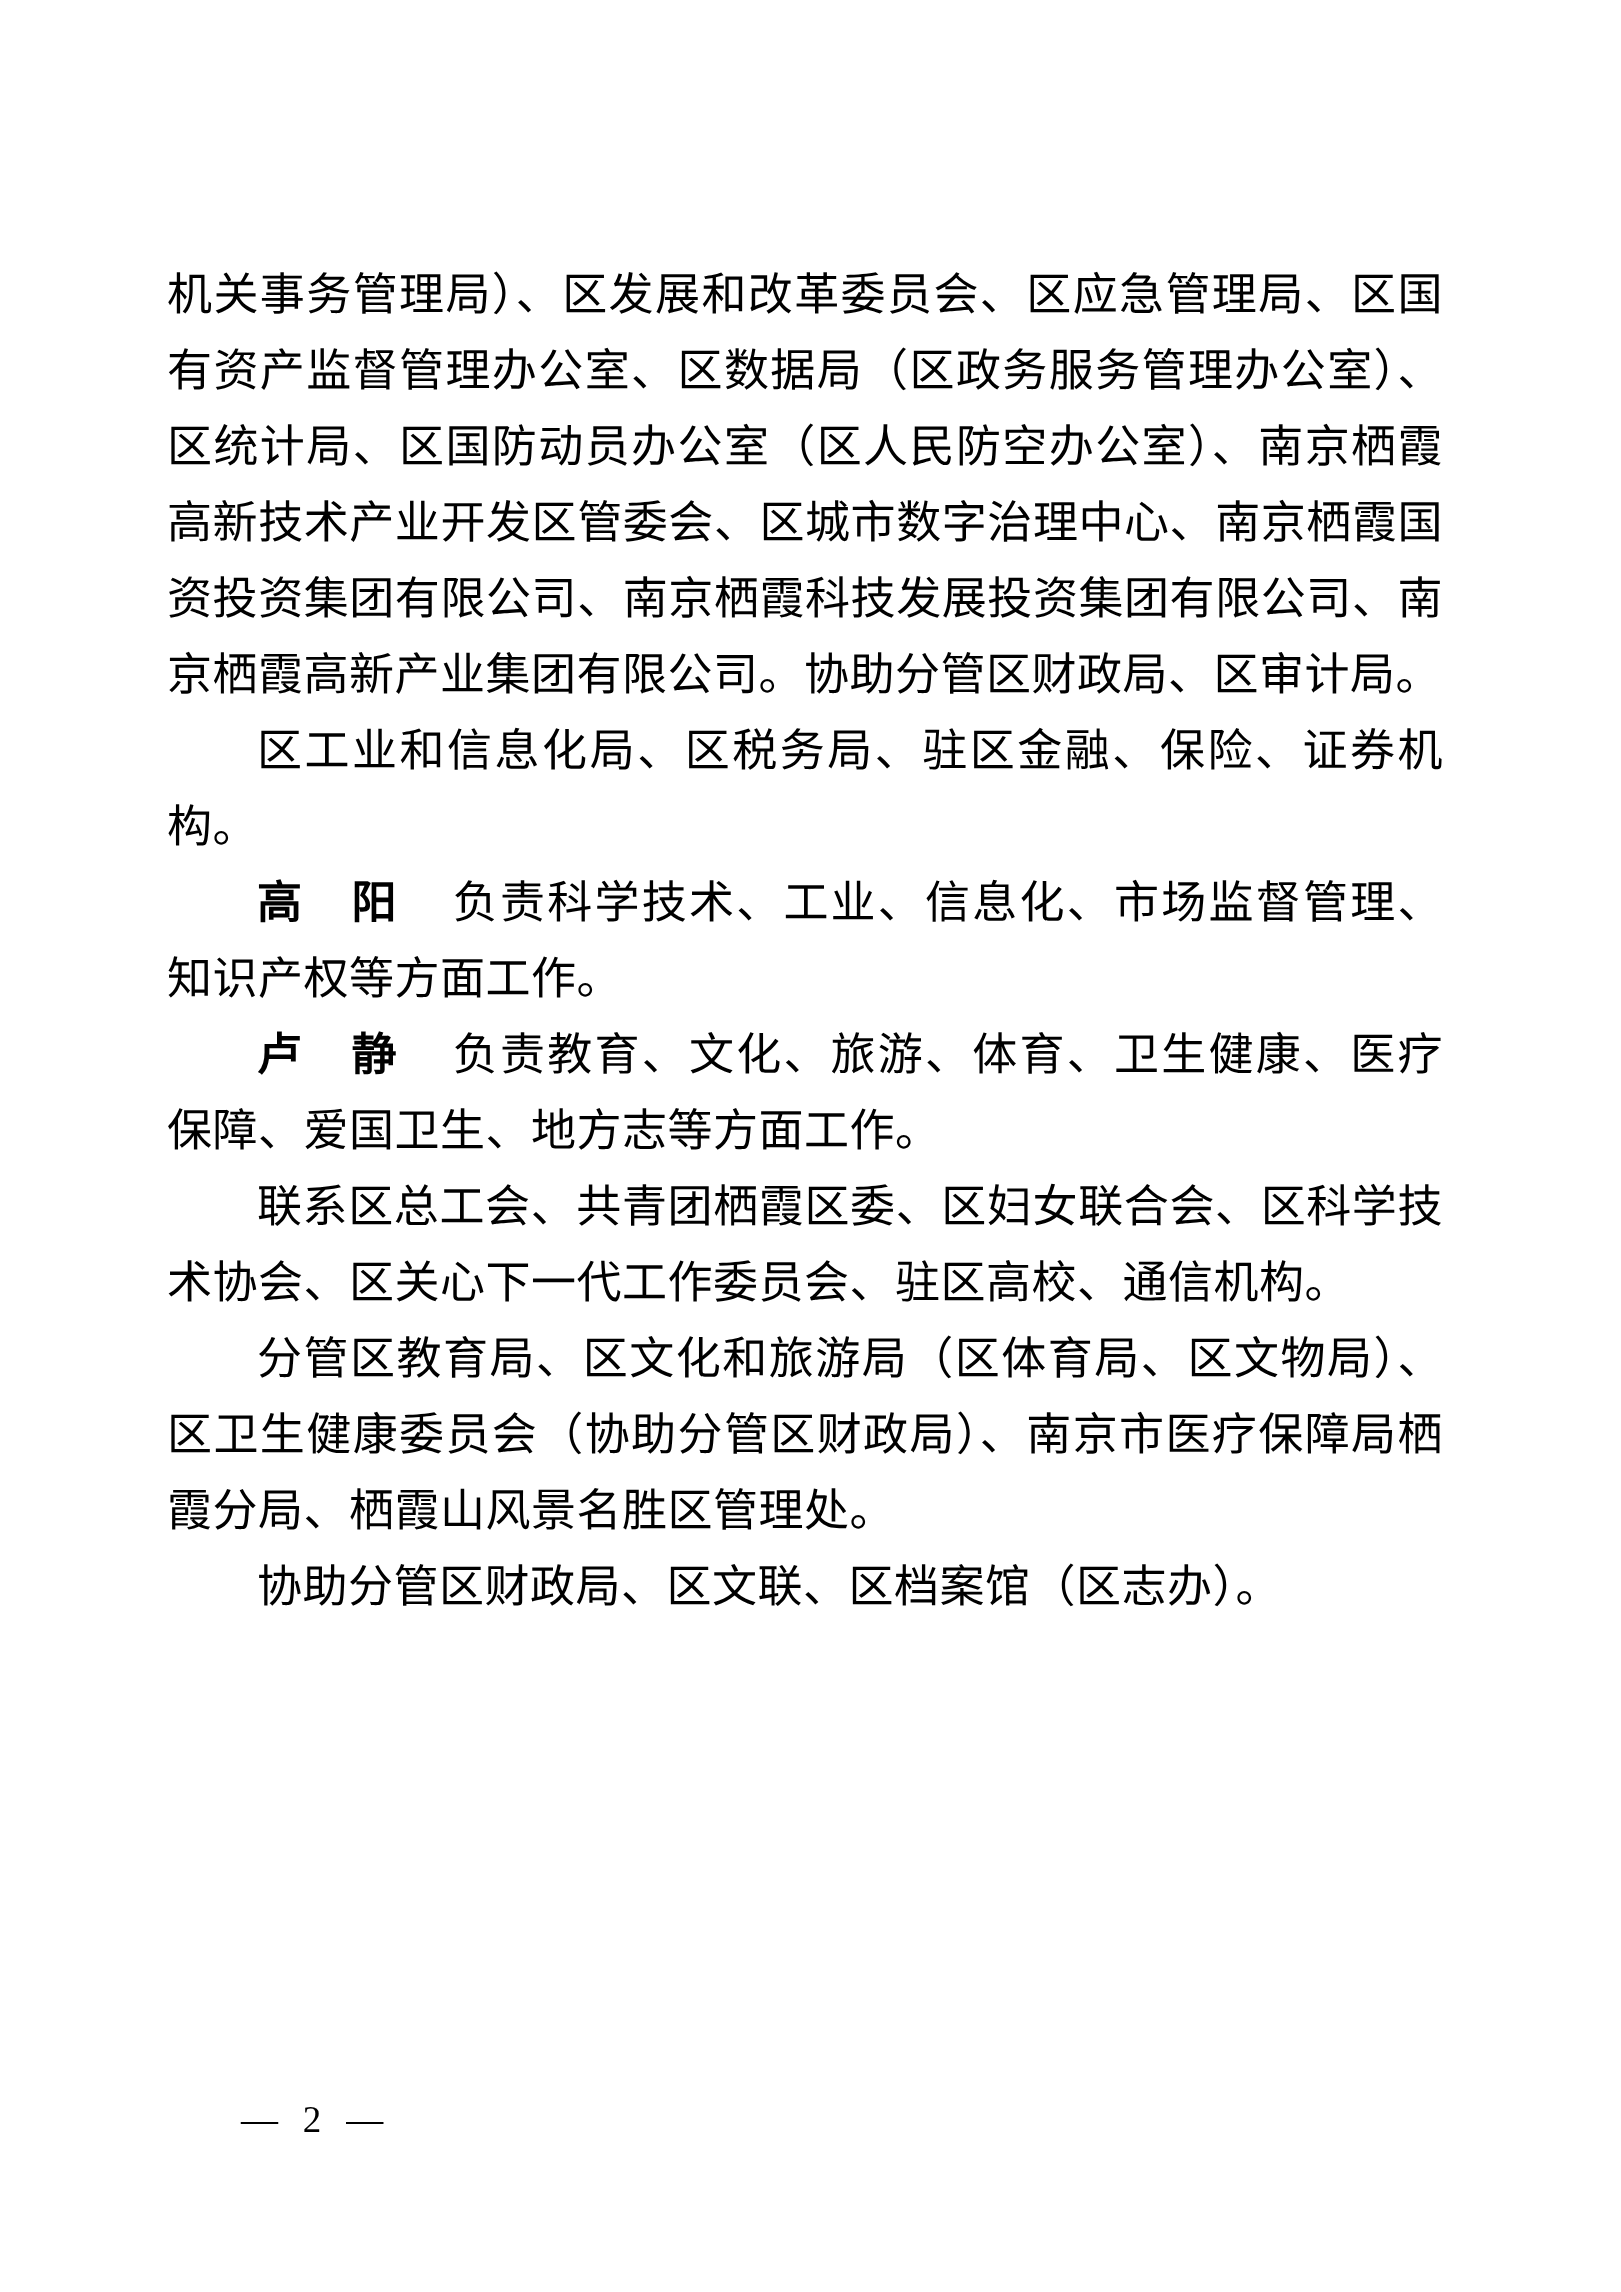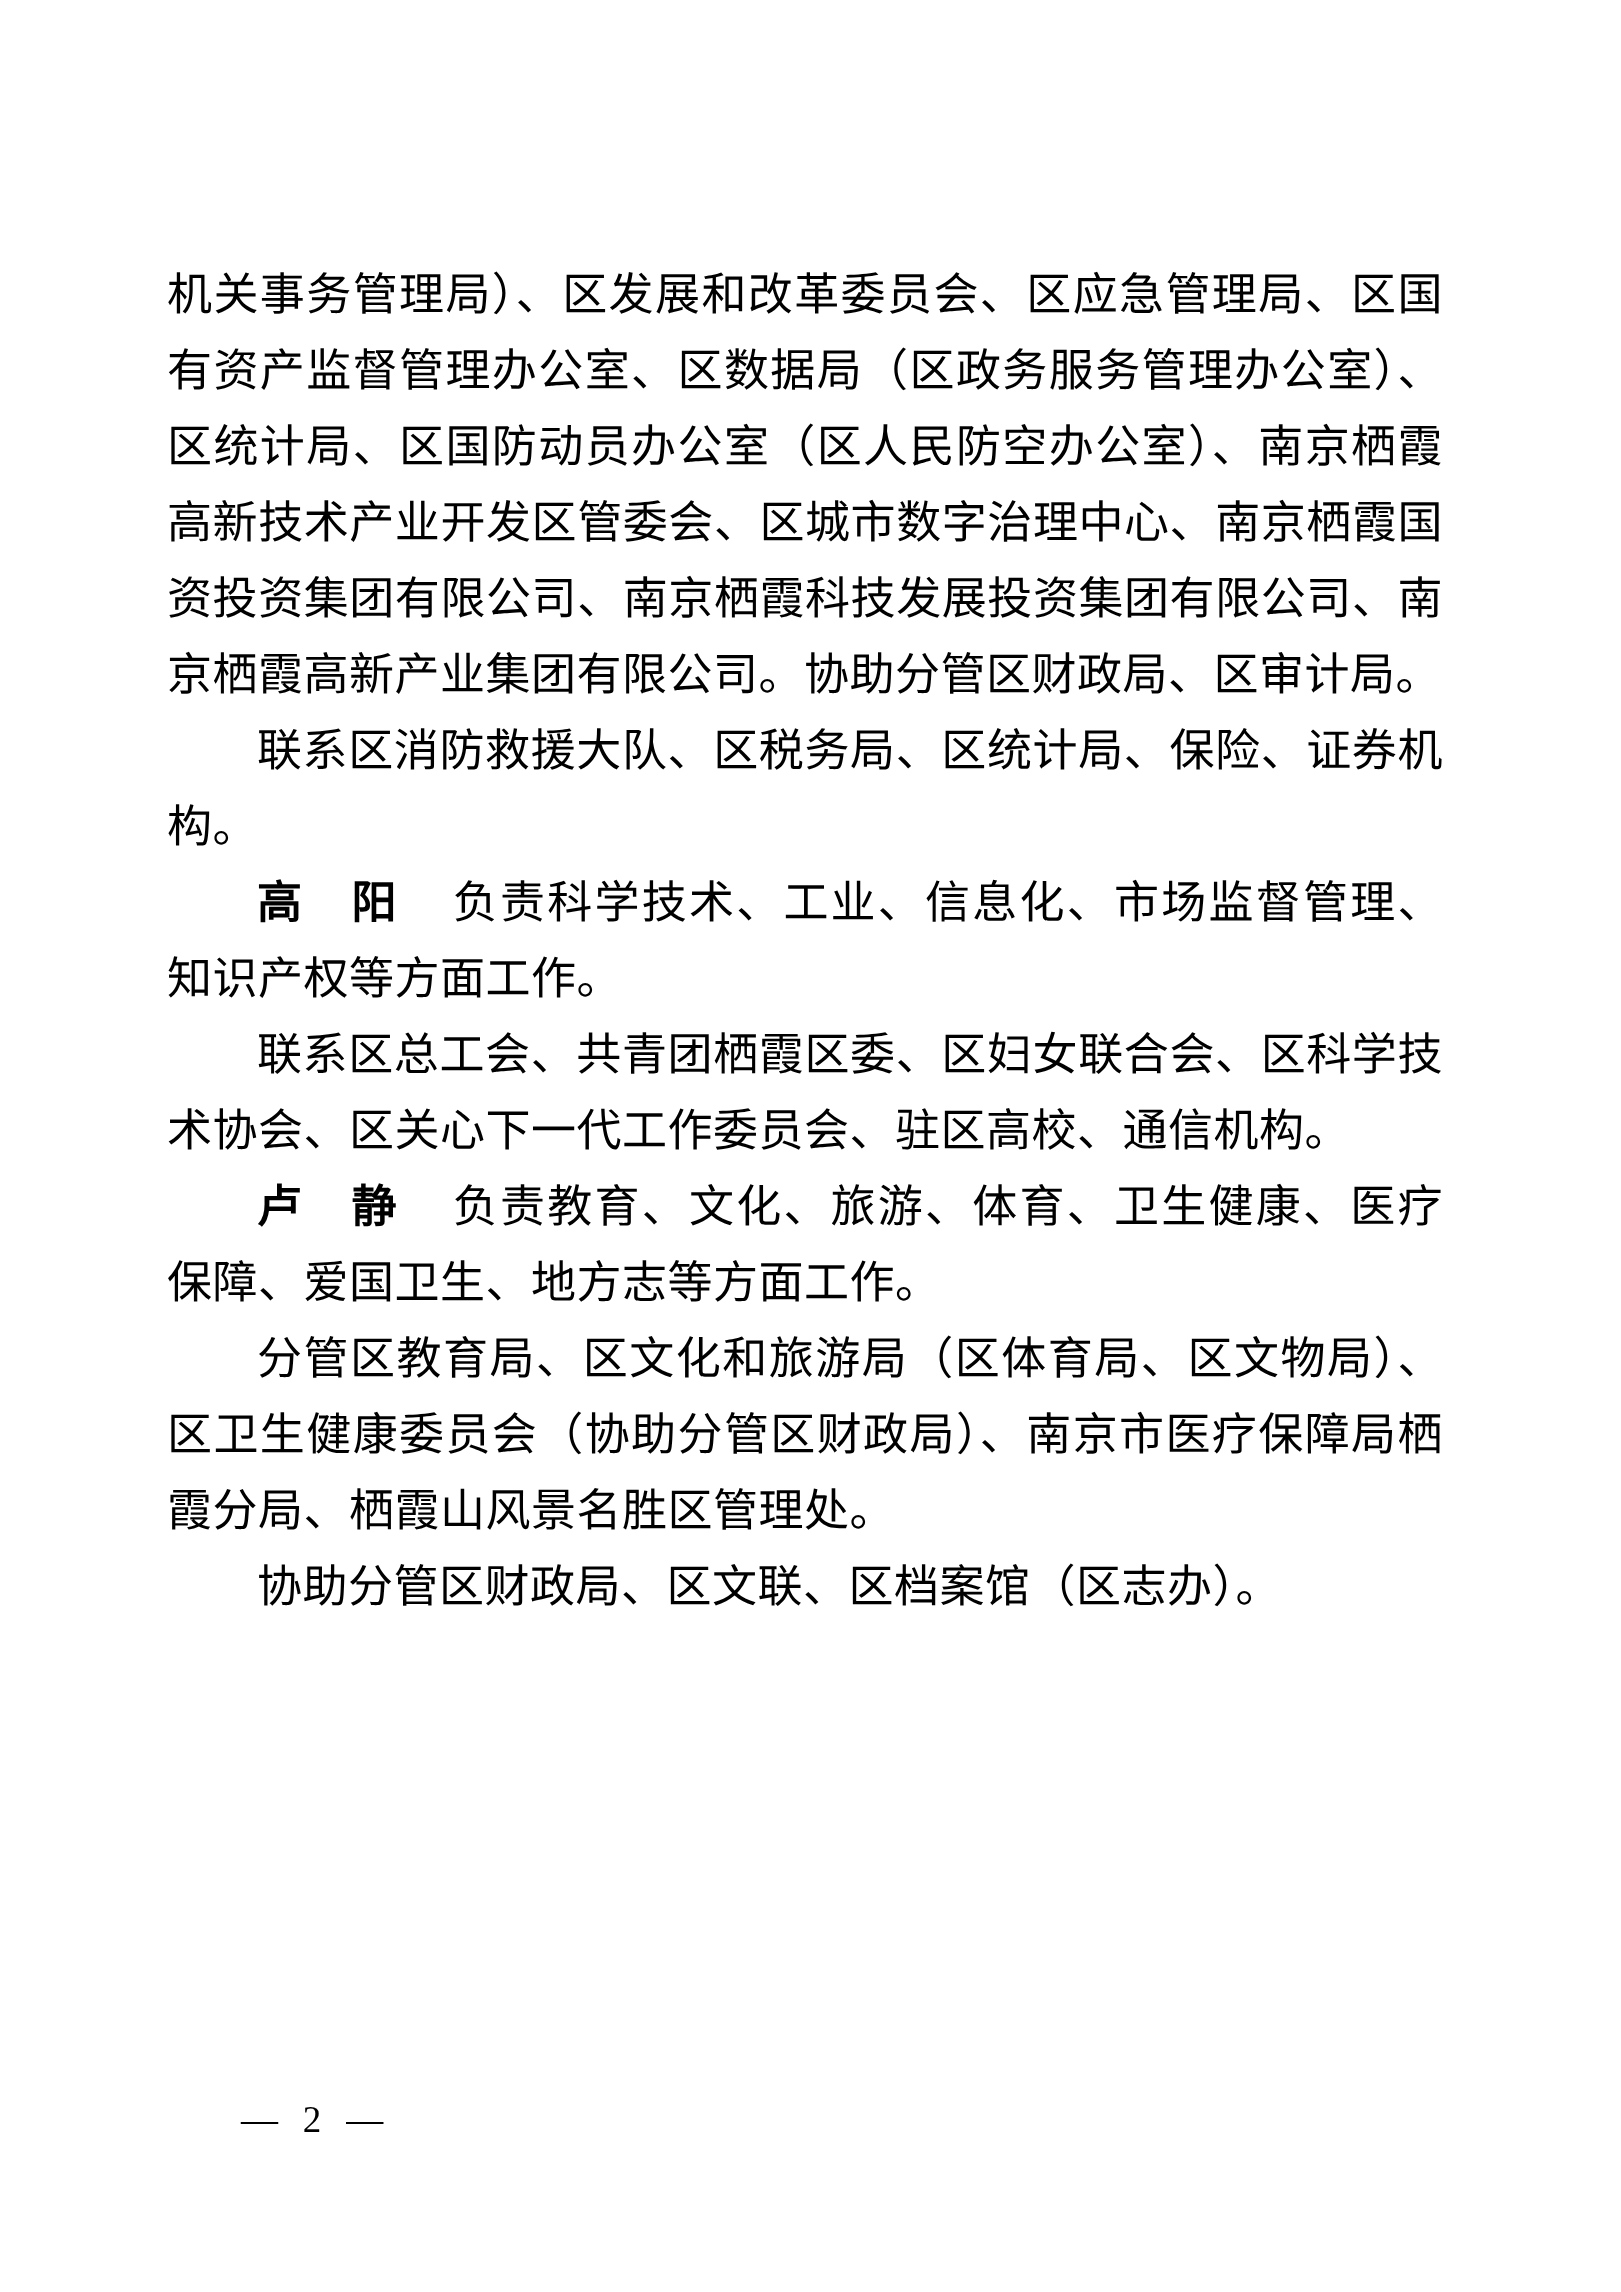--- a/index.html
+++ b/index.html
@@ -61,28 +61,28 @@
 </style>
 </head>
 <body>
 
 <div class="page">
 
   <main class="content">
 
     <p class="para continuation">机关事务管理局）、区发展和改革委员会、区应急管理局、区国有资产监督管理办公室、区数据局（区政务服务管理办公室）、区统计局、区国防动员办公室（区人民防空办公室）、南京栖霞高新技术产业开发区管委会、区城市数字治理中心、南京栖霞国资投资集团有限公司、南京栖霞科技发展投资集团有限公司、南京栖霞高新产业集团有限公司。协助分管区财政局、区审计局。</p>
 
-    <p class="para indent">联系区消防救援大队、区税务局、区统计局、保险、证券机构。</p>
+    <p class="para indent">区工业和信息化局、区税务局、驻区金融、保险、证券机构。</p>
 
     <p class="para leader"><span class="official-name">高　阳</span><span>负责科学技术、工业、信息化、市场监督管理、知识产权等方面工作。</span></p>
 
 
+    <p class="para leader"><span class="official-name">卢　静</span><span>负责教育、文化、旅游、体育、卫生健康、医疗保障、爱国卫生、地方志等方面工作。</span></p>
+
     <p class="para indent">联系区总工会、共青团栖霞区委、区妇女联合会、区科学技术协会、区关心下一代工作委员会、驻区高校、通信机构。</p>
-
-    <p class="para leader"><span class="official-name">卢　静</span><span>负责教育、文化、旅游、体育、卫生健康、医疗保障、爱国卫生、地方志等方面工作。</span></p>
 
     <p class="para indent">分管区教育局、区文化和旅游局（区体育局、区文物局）、区卫生健康委员会（协助分管区财政局）、南京市医疗保障局栖霞分局、栖霞山风景名胜区管理处。</p>
 
     <p class="para indent">协助分管区财政局、区文联、区档案馆（区志办）。</p>
 
 
   </main>
 
   <div class="page-number">— 2 —</div>
 

